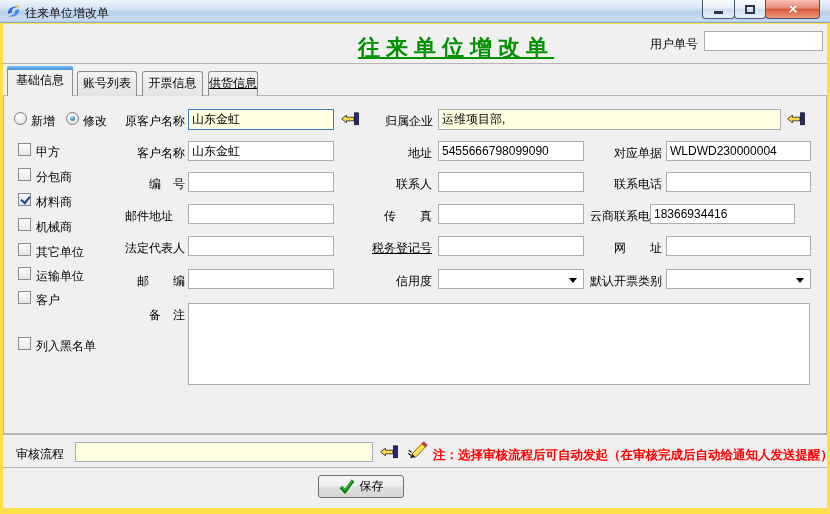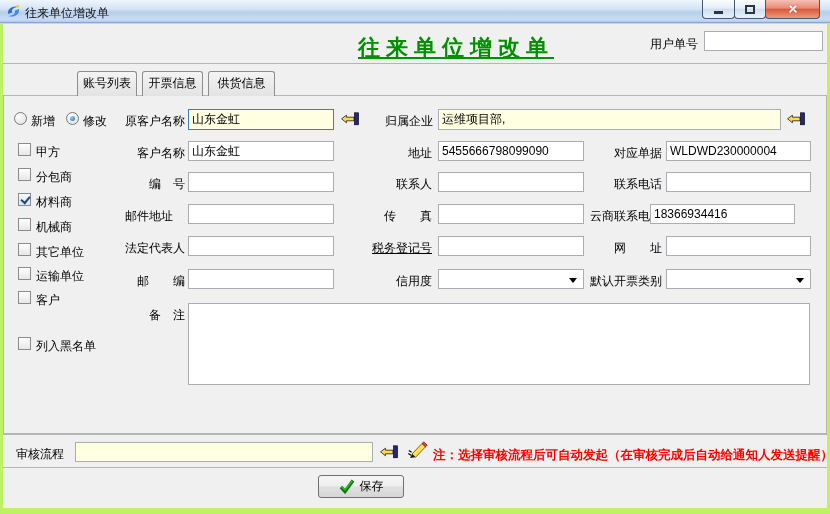--- a/index.html
+++ b/index.html
@@ -1,19 +1,19 @@
 <!DOCTYPE html>
 <html><head>
 <meta charset="utf-8">
 <style>
   html,body{margin:0;padding:0;background:#fff;}
   *{box-sizing:border-box;}
   #window{
     position:relative;width:830px;height:514px;overflow:hidden;
-    background:#bef264;
+    background:#fde047;
     font-family:"Liberation Sans","DejaVu Sans",sans-serif;
     font-size:12px;color:#000;
   }
   
   #titlebar{position:absolute;left:0;top:0;width:830px;height:23px;
     background:linear-gradient(180deg,#eef5fd 0%,#d5e4f6 40%,#b8cfe9 55%,#c9dcf1 88%,#b3cbe6 100%);
     border-bottom:1px solid #8aa7c5;}
   #apptitle{position:absolute;left:25px;top:5px;font-size:12px;color:#111;}
   .winbtn{position:absolute;top:0;height:19px;border:1px solid #44586d;border-top:none;
     border-radius:0 0 4px 4px;display:flex;align-items:center;justify-content:center;
@@ -94,23 +94,24 @@
       </div>
   </div>
 
   <div id="clientbg"></div>
 
   <div id="headerband"></div>
   <div id="formtitle">往来单位增改单</div>
   <span class="flabel" style="left:648px;top:36px;width:50px;">用户单号</span>
   <input class="tin" style="left: 704px; top: 31px; width: 119px;" value="">
 
+  <div class="tab on" style="left:7px;width:66px;"><span>基础信息</span></div>
   <div class="tab" style="left:77px;width:60px;"><span>账号列表</span></div>
   <div class="tab" style="left:142px;width:61px;"><span>开票信息</span></div>
-  <div class="tab" style="left:208px;width:67px;"><span>供货信息</span></div>
+  <div class="tab" style="left:208px;width:50px;text-decoration:underline;"><span>供货信息</span></div>
   <div id="panel"></div>
 
   <div class="radio" style="left:14px;top:112px;"></div>
   <span class="flabel" style="left:31px;top:113px;">新增</span>
   <div class="radio on" style="left:66px;top:112px;"></div>
   <span class="flabel" style="left:83px;top:113px;">修改</span>
 
   <span class="flabel" style="left:123px;top:113px;width:62px;">原客户名称</span>
   <input class="tin yellow focusb" style="left: 188px; top: 109px; width: 146px; height: 21px;" value="山东金虹">
   <svg class="icon" style="left:341px;top:112px;" width="18" height="14" viewBox="0 0 18 14">

